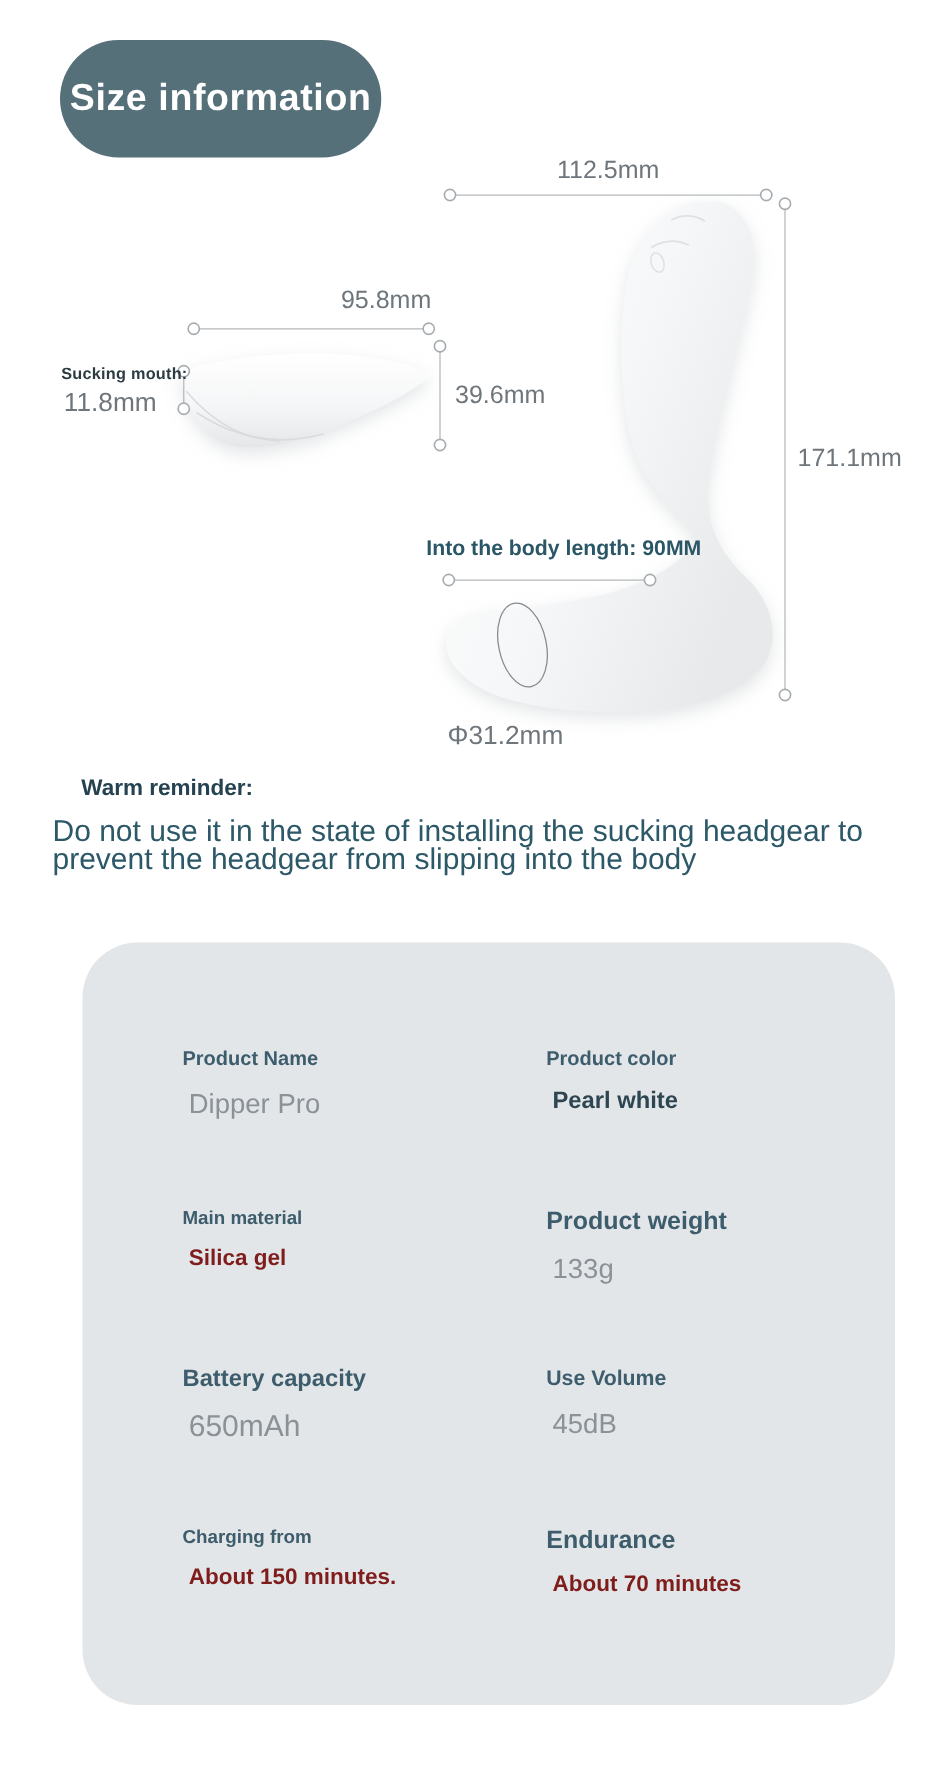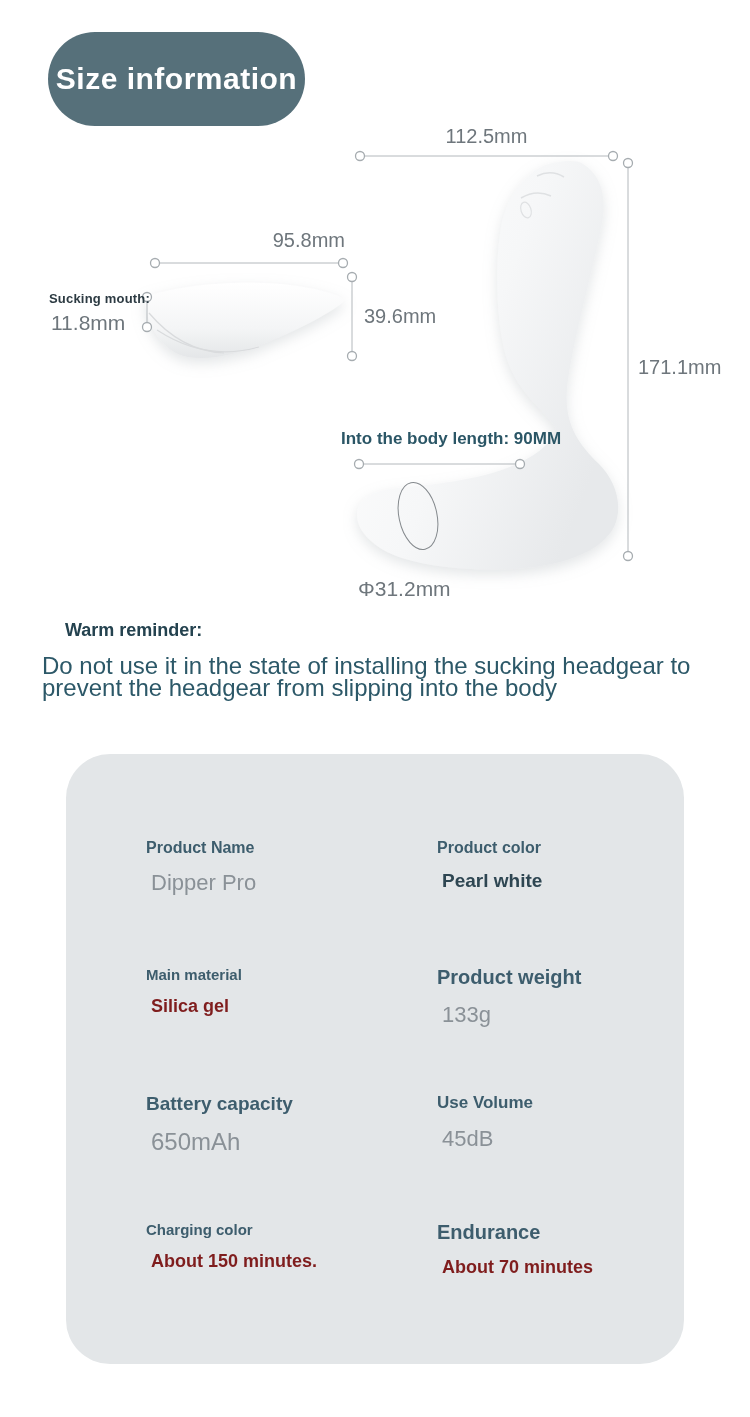--- a/index.html
+++ b/index.html
@@ -43,21 +43,21 @@
     position:absolute;left:65px;top:620px;color:#24424f;
     font-size:18px;font-weight:700;
   }
   .reminder-body{
     position:absolute;left:42px;top:655px;width:676px;
     color:#2c5868;font-size:24px;font-weight:400;line-height:22px;
   }
   
   .spec-card{
     position:absolute;left:66px;top:754px;width:618px;height:610px;
-    background:#e3e6e8;border-radius:44px;
+    background:#e3e6e8;border-radius:44px;padding-left:32px;
   }
   .spec-row{position:absolute;left:0;width:100%;}
   .row-0{top:85px}.row-1{top:212px}.row-2{top:339px}.row-3{top:467px}
   .cell{position:absolute;top:0;}
   .cell-left{left:80px;}
   .cell-right{left:371px;}
   .spec-label{display:block;color:#3d5d6d;font-weight:700;}
   .spec-value{display:block;margin-top:13px;margin-left:5px;white-space:nowrap;}
   .l-sm{font-size:15px}.l-md{font-size:16px}.l-md2{font-size:17px}
   .l-lg{font-size:19px}.l-xl{font-size:20px}
@@ -193,21 +193,21 @@
       <span class="spec-value v-gray-xl">650mAh</span>
     </div>
     <div class="cell cell-right">
       <span class="spec-label l-md2">Use Volume</span>
       <span class="spec-value v-gray">45dB</span>
     </div>
   </div>
 
   <div class="spec-row row-3">
     <div class="cell cell-left">
-      <span class="spec-label l-sm">Charging color</span>
+      <span class="spec-label l-sm">Charging from</span>
       <span class="spec-value v-dark">About 150 minutes.</span>
     </div>
     <div class="cell cell-right">
       <span class="spec-label l-xl">Endurance</span>
       <span class="spec-value v-dark">About 70 minutes</span>
     </div>
   </div>
 
 </div>
 

